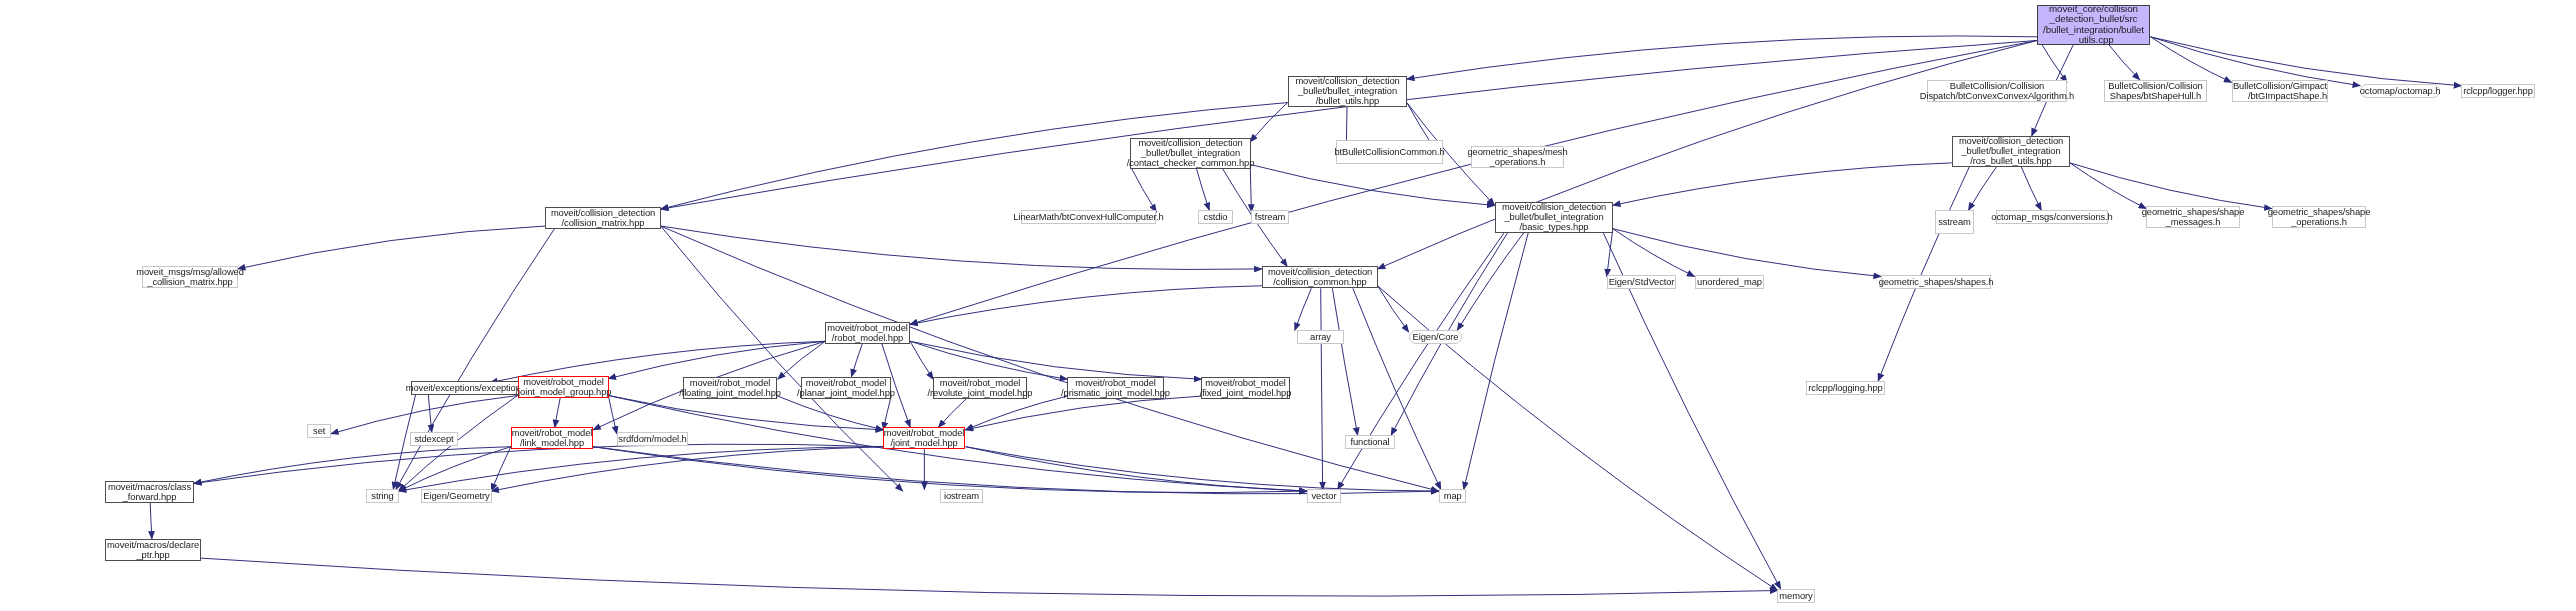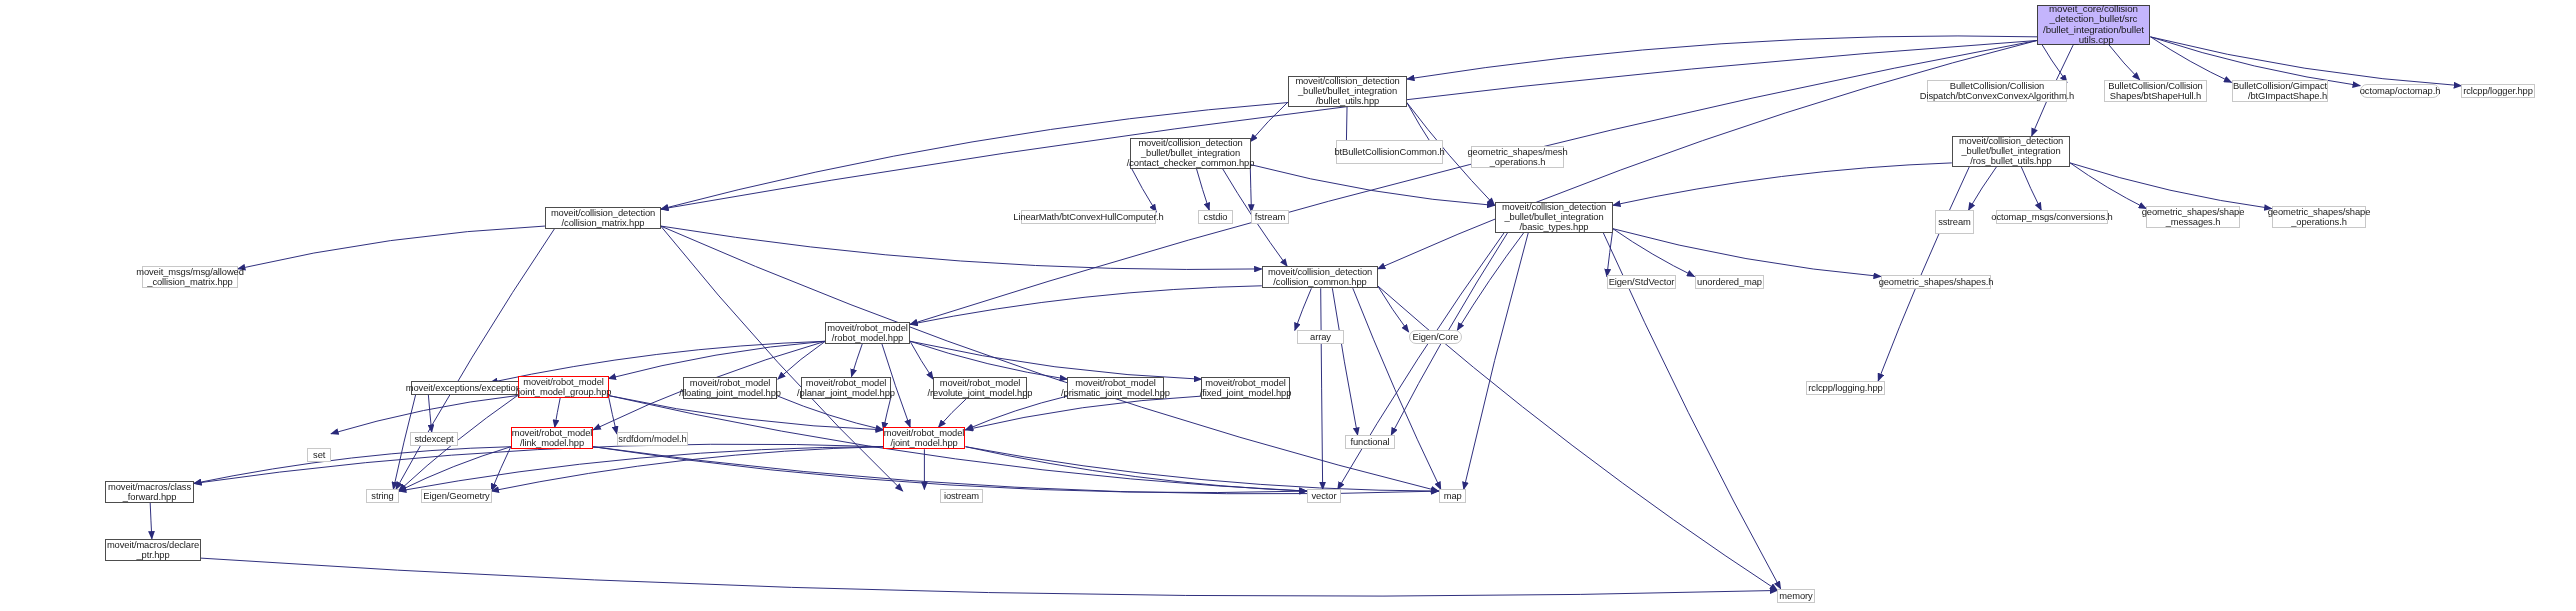--- a/index.html
+++ b/index.html
@@ -193,21 +193,21 @@
 /floating_joint_model.hpp</span></div>
     <div class="node dark" style="left: 801px; top: 377px; width: 90px; height: 22px;"><span>moveit/robot_model
 /planar_joint_model.hpp</span></div>
     <div class="node dark" style="left: 933px; top: 377px; width: 94px; height: 22px;"><span>moveit/robot_model
 /revolute_joint_model.hpp</span></div>
     <div class="node dark" style="left: 1067px; top: 377px; width: 97px; height: 22px;"><span>moveit/robot_model
 /prismatic_joint_model.hpp</span></div>
     <div class="node dark" style="left: 1201px; top: 377px; width: 89px; height: 22px;"><span>moveit/robot_model
 /fixed_joint_model.hpp</span></div>
     <div class="node plain" style="left: 1345px; top: 435px; width: 50px; height: 14px;"><span>functional</span></div>
-    <div class="node plain" style="left: 307px; top: 448px; width: 24.4px; height: 14px;"><span>set</span></div>
+    <div class="node plain" style="left: 307px; top: 424px; width: 24.4px; height: 14px;"><span>set</span></div>
     <div class="node plain" style="left: 410px; top: 432px; width: 48px; height: 14px;"><span>stdexcept</span></div>
     <div class="node red" style="left: 511px; top: 427px; width: 82px; height: 22px;"><span>moveit/robot_model
 /link_model.hpp</span></div>
     <div class="node plain" style="left: 617px; top: 432px; width: 71px; height: 14px;"><span>srdfdom/model.h</span></div>
     <div class="node red" style="left: 883px; top: 427px; width: 82px; height: 22px;"><span>moveit/robot_model
 /joint_model.hpp</span></div>
     <div class="node dark" style="left: 105px; top: 481px; width: 89px; height: 22px; align-items: flex-end;"><span>moveit/macros/class
 _forward.hpp</span></div>
     <div class="node plain" style="left: 366px; top: 489px; width: 33px; height: 14px;"><span>string</span></div>
     <div class="node plain" style="left: 421px; top: 489px; width: 71px; height: 14px;"><span>Eigen/Geometry</span></div>

